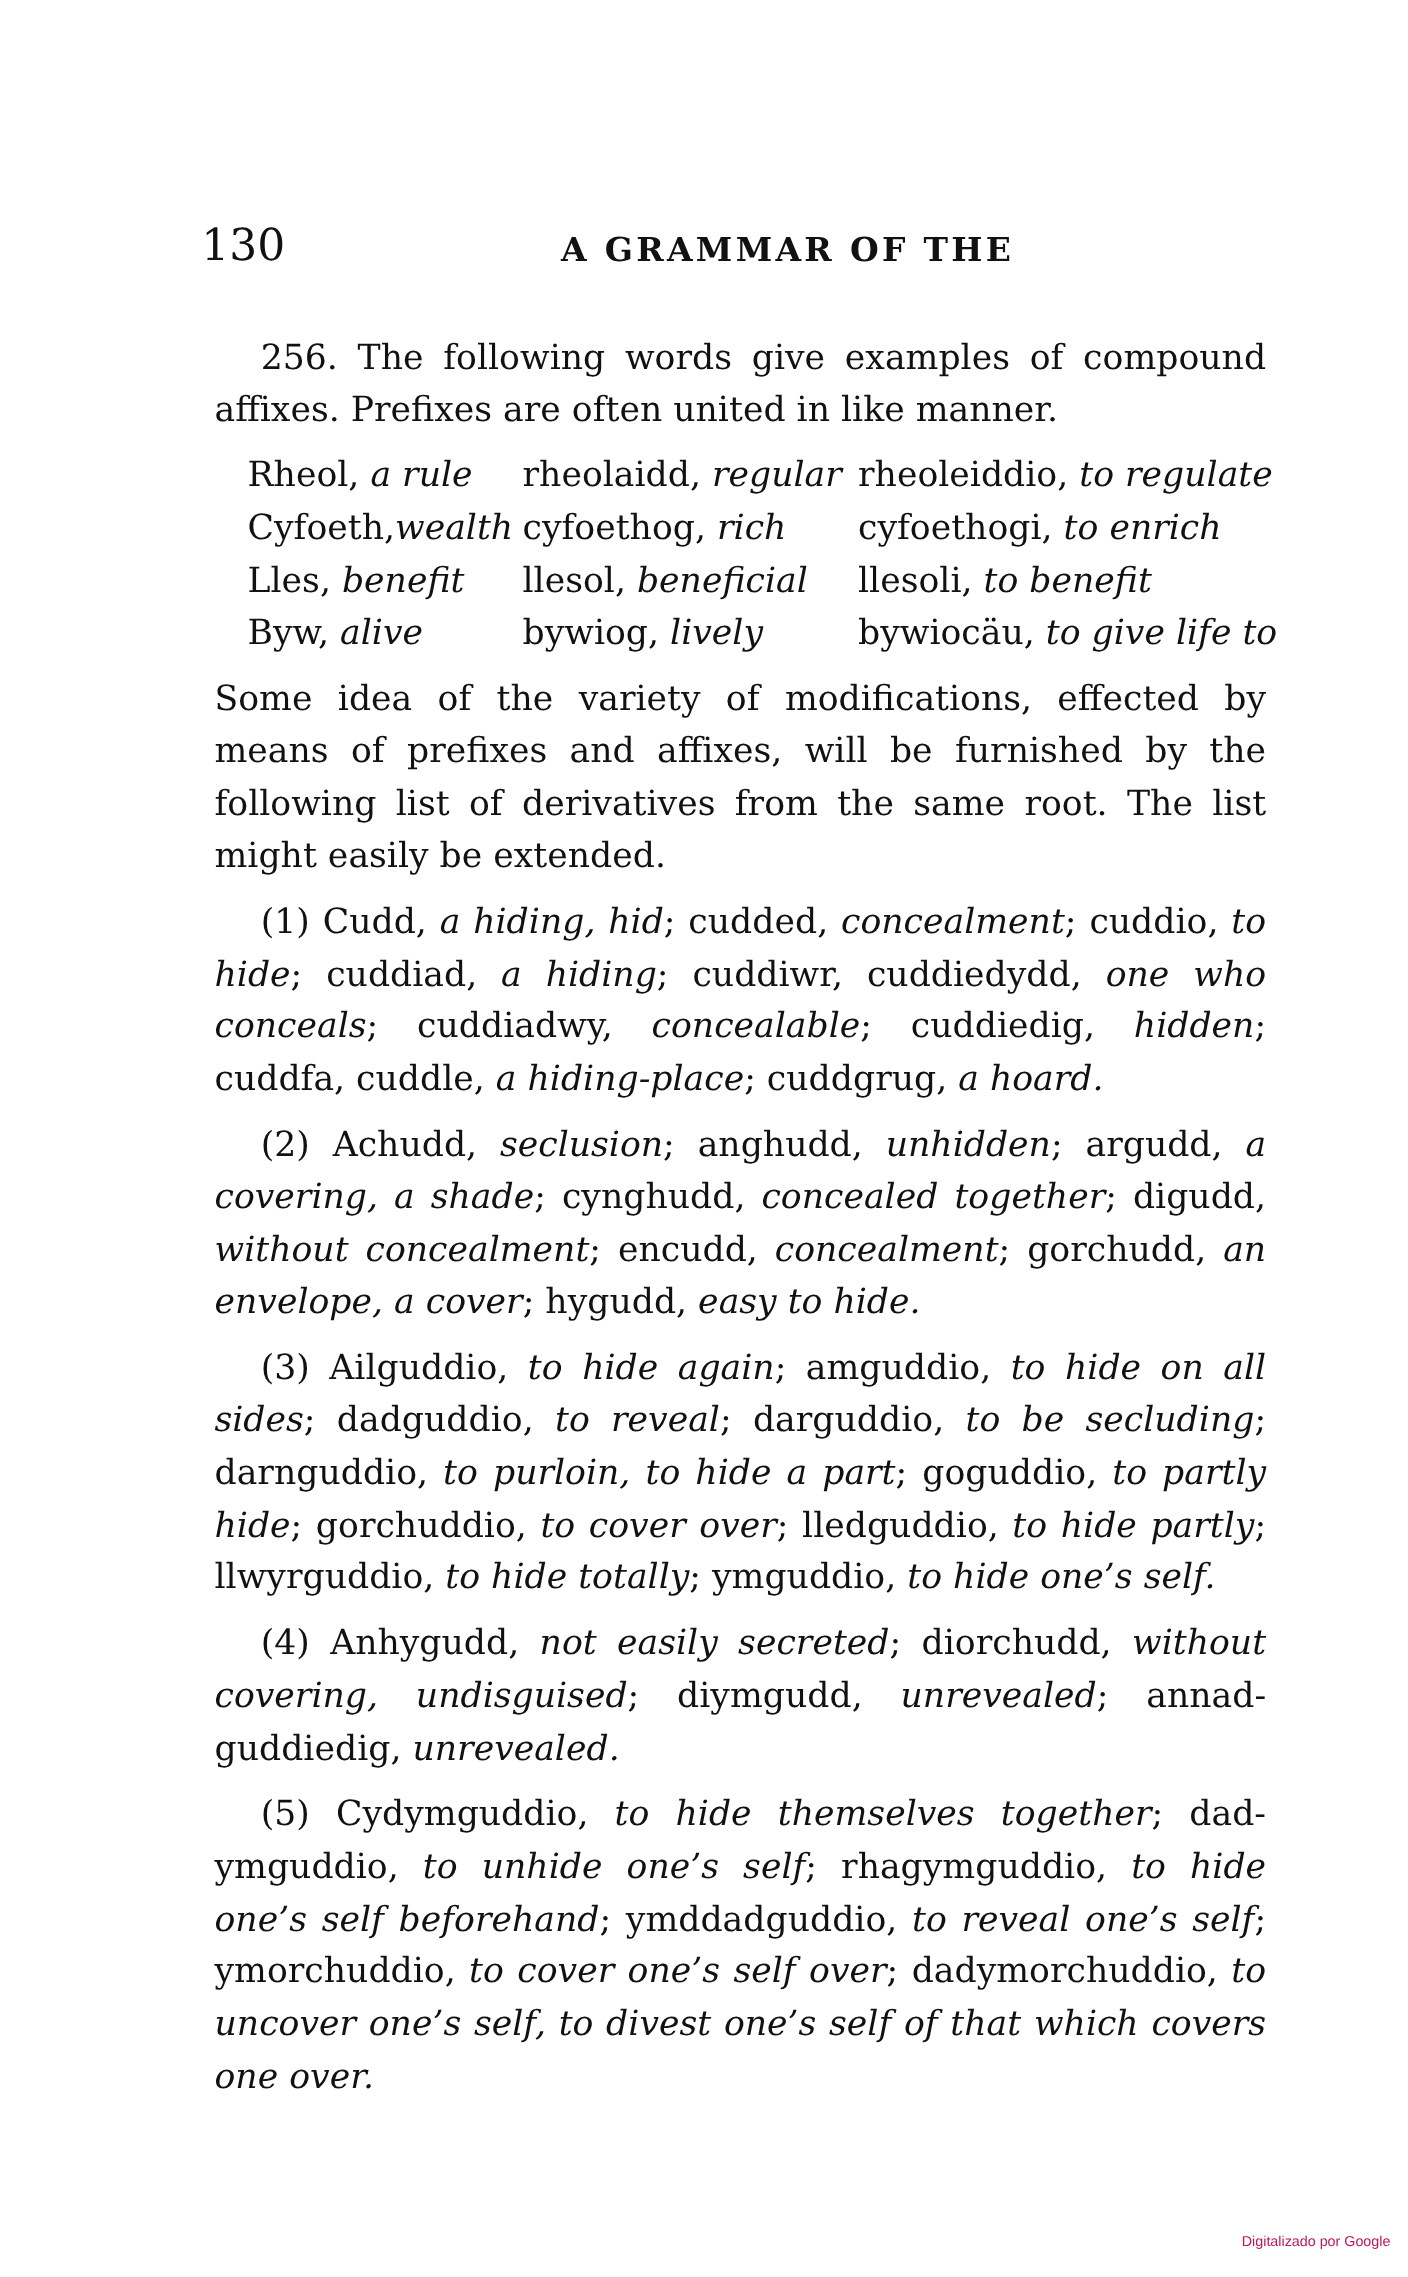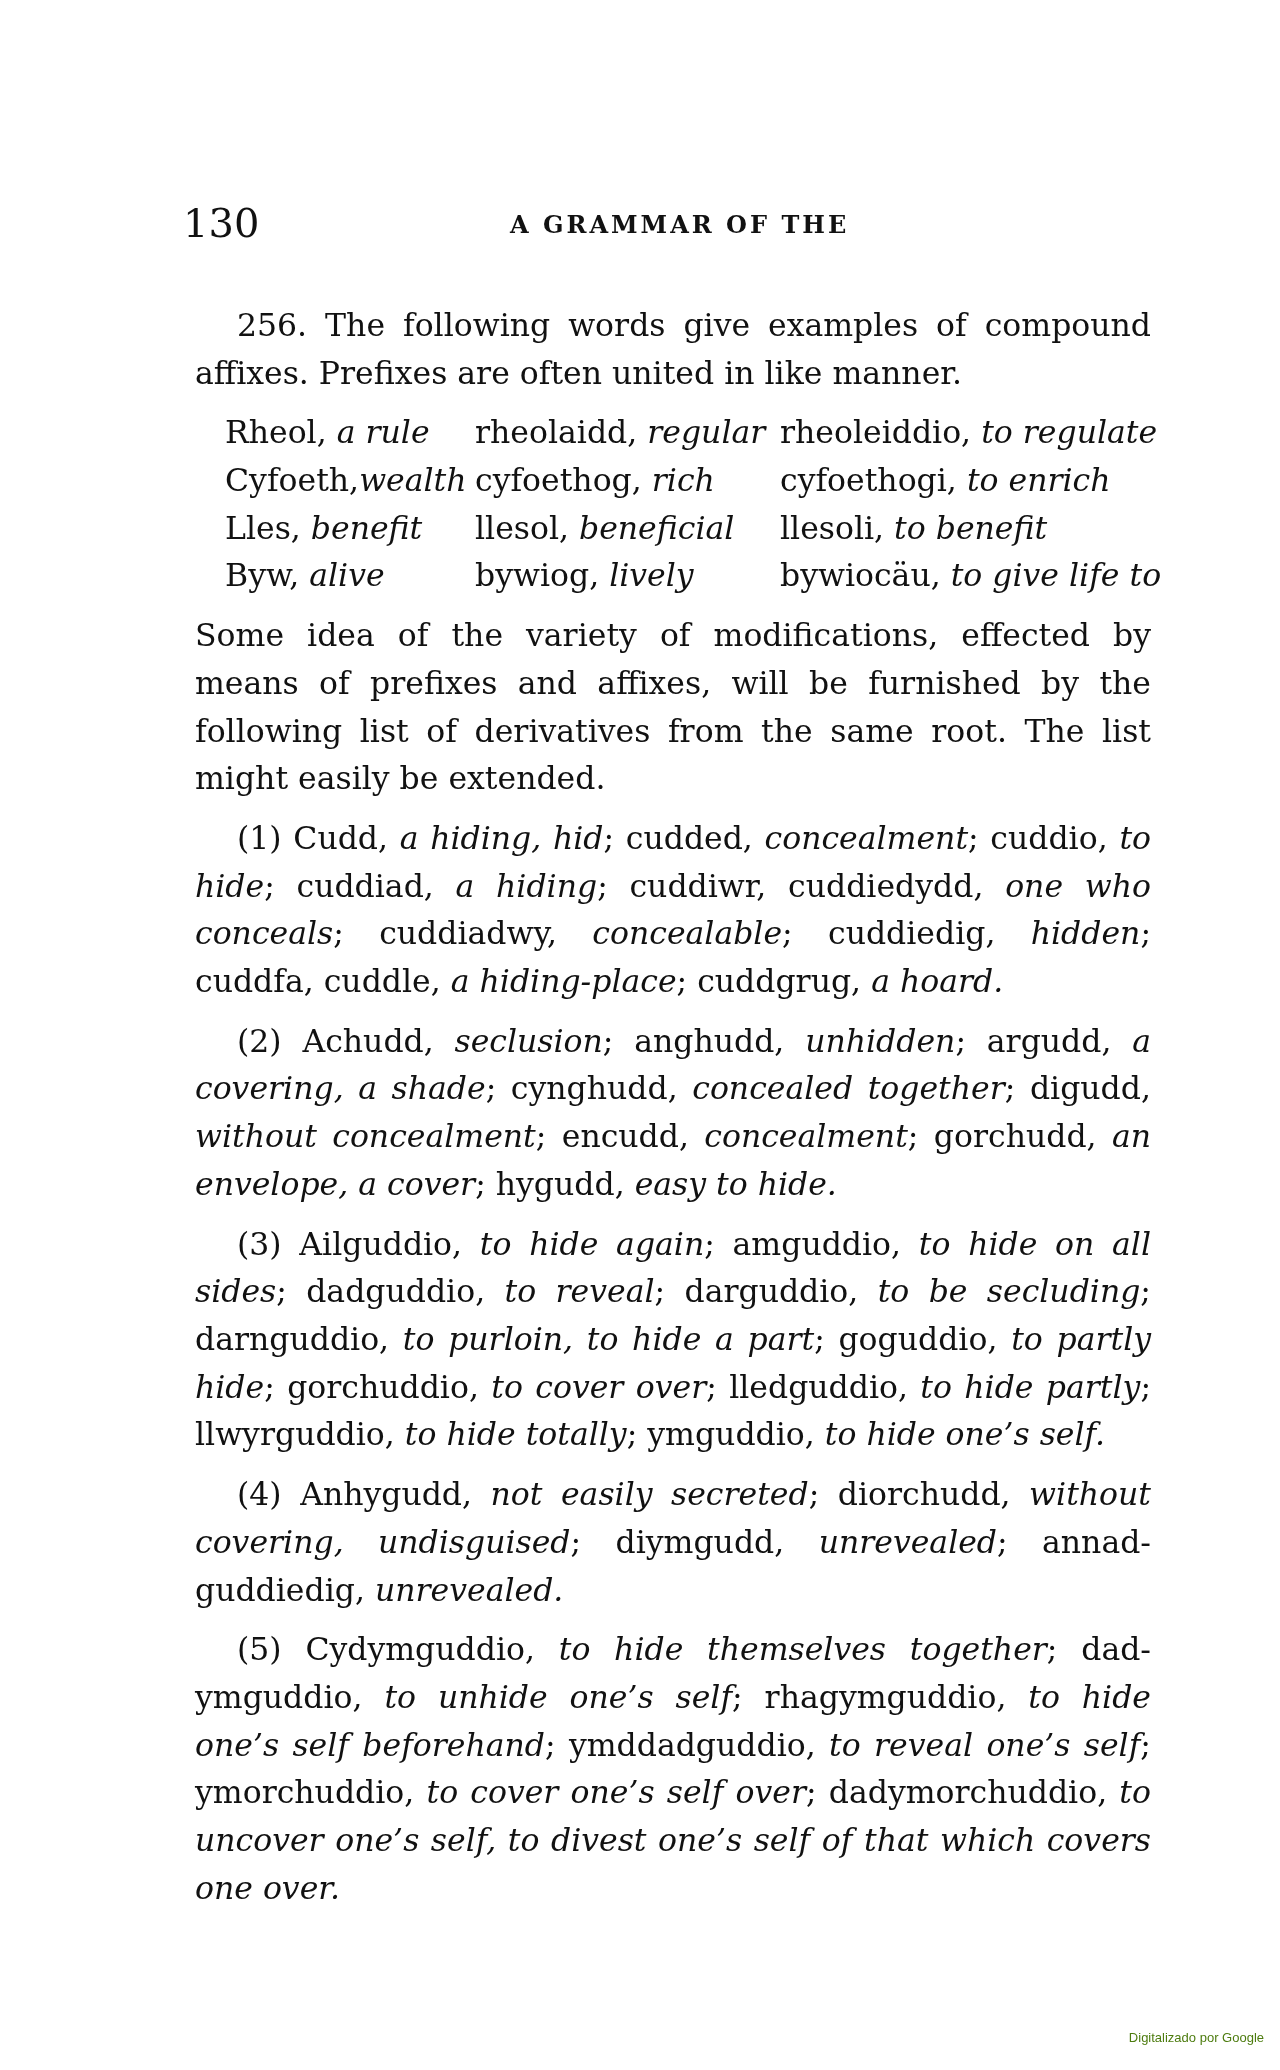--- a/index.html
+++ b/index.html
@@ -1,34 +1,34 @@
 <!DOCTYPE html>
 <html><head>
 <meta charset="utf-8">
 <style>
   html, body { margin: 0; padding: 0; background: #ffffff; }
   body { width: 1280px; height: 2070px; position: relative; overflow: hidden;
          font-family: "DejaVu Serif", "Liberation Serif", serif; color: #111; }
   .page { position: absolute; left: 0; top: 0; width: 1280px; height: 2070px; }
   .running-head { position: absolute; top: 200px; left: 183px; width: 980px; height: 44px; }
   .page-number { position: absolute; left: 0; top: 0; font-size: 40px; }
-  .head-title { position: absolute; left: 327px; top: 10px; font-size: 24px; font-weight: bold;
+  .head-title { position: absolute; left: 327px; top: 10px; font-size: 30px; font-weight: bold;
                 letter-spacing: 3px; text-align: right; }
   .body { position: absolute; left: 183px; top: 290px; width: 980px;
           font-size: 31.5px; line-height: 47.7px; }
   .para { text-align: justify; text-align-last: left; margin: 12px; }
   .indent { text-indent: 42px; }
   .it { font-style: italic; }
   .table { margin: 0; }
   .trow { position: relative; height: 47.7px; white-space: nowrap; }
   .c1 { position: absolute; left: 42px; }
   .c2 { position: absolute; left: 292px; }
   .c3 { position: absolute; left: 597px; }
   .watermark { position: absolute; right: 16px; top: 2030px; font-family: "Liberation Sans", sans-serif;
-               font-size: 13px; color: #4d7c0f; }
+               font-size: 13px; color: #be185d; }
 </style>
 </head>
 <body>
 
 <div class="page">
   <div class="running-head">
     <span class="page-number">130</span>
     <span class="head-title">A GRAMMAR OF THE</span>
   </div>
 

